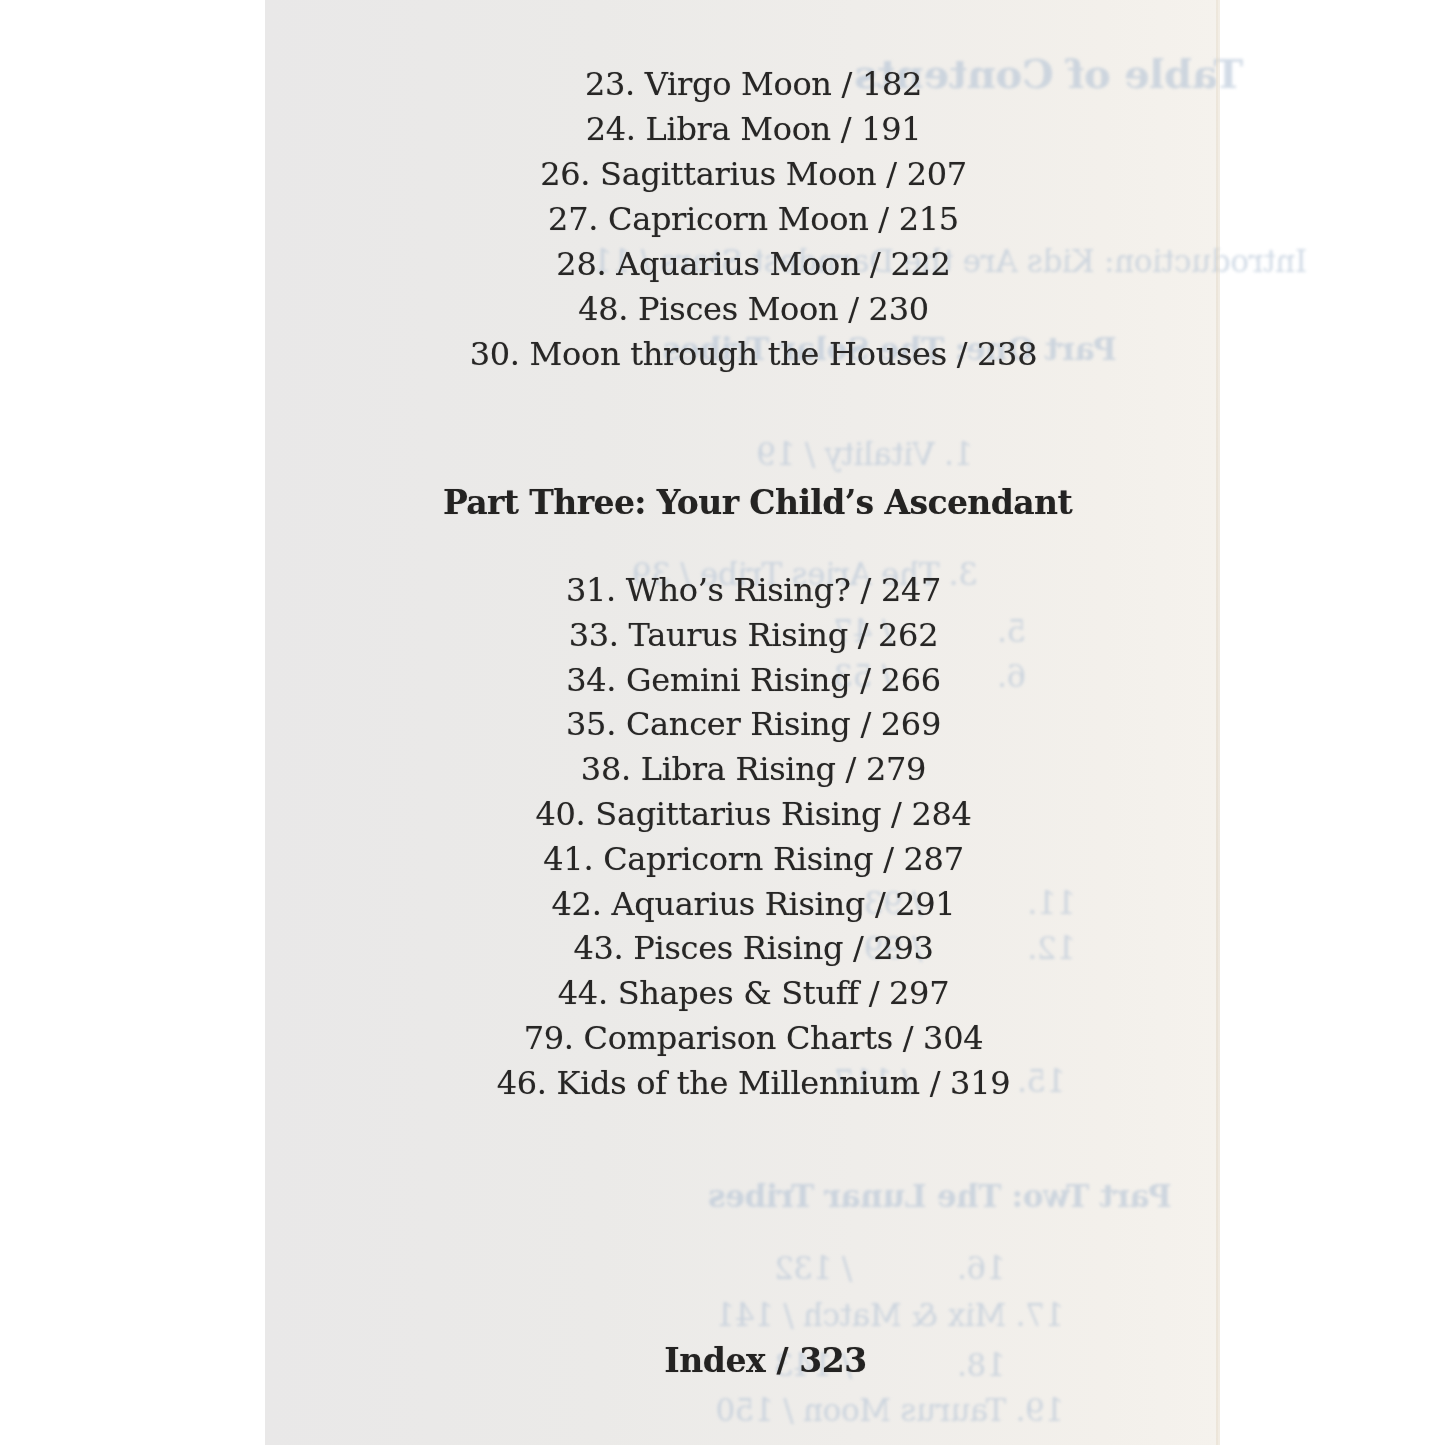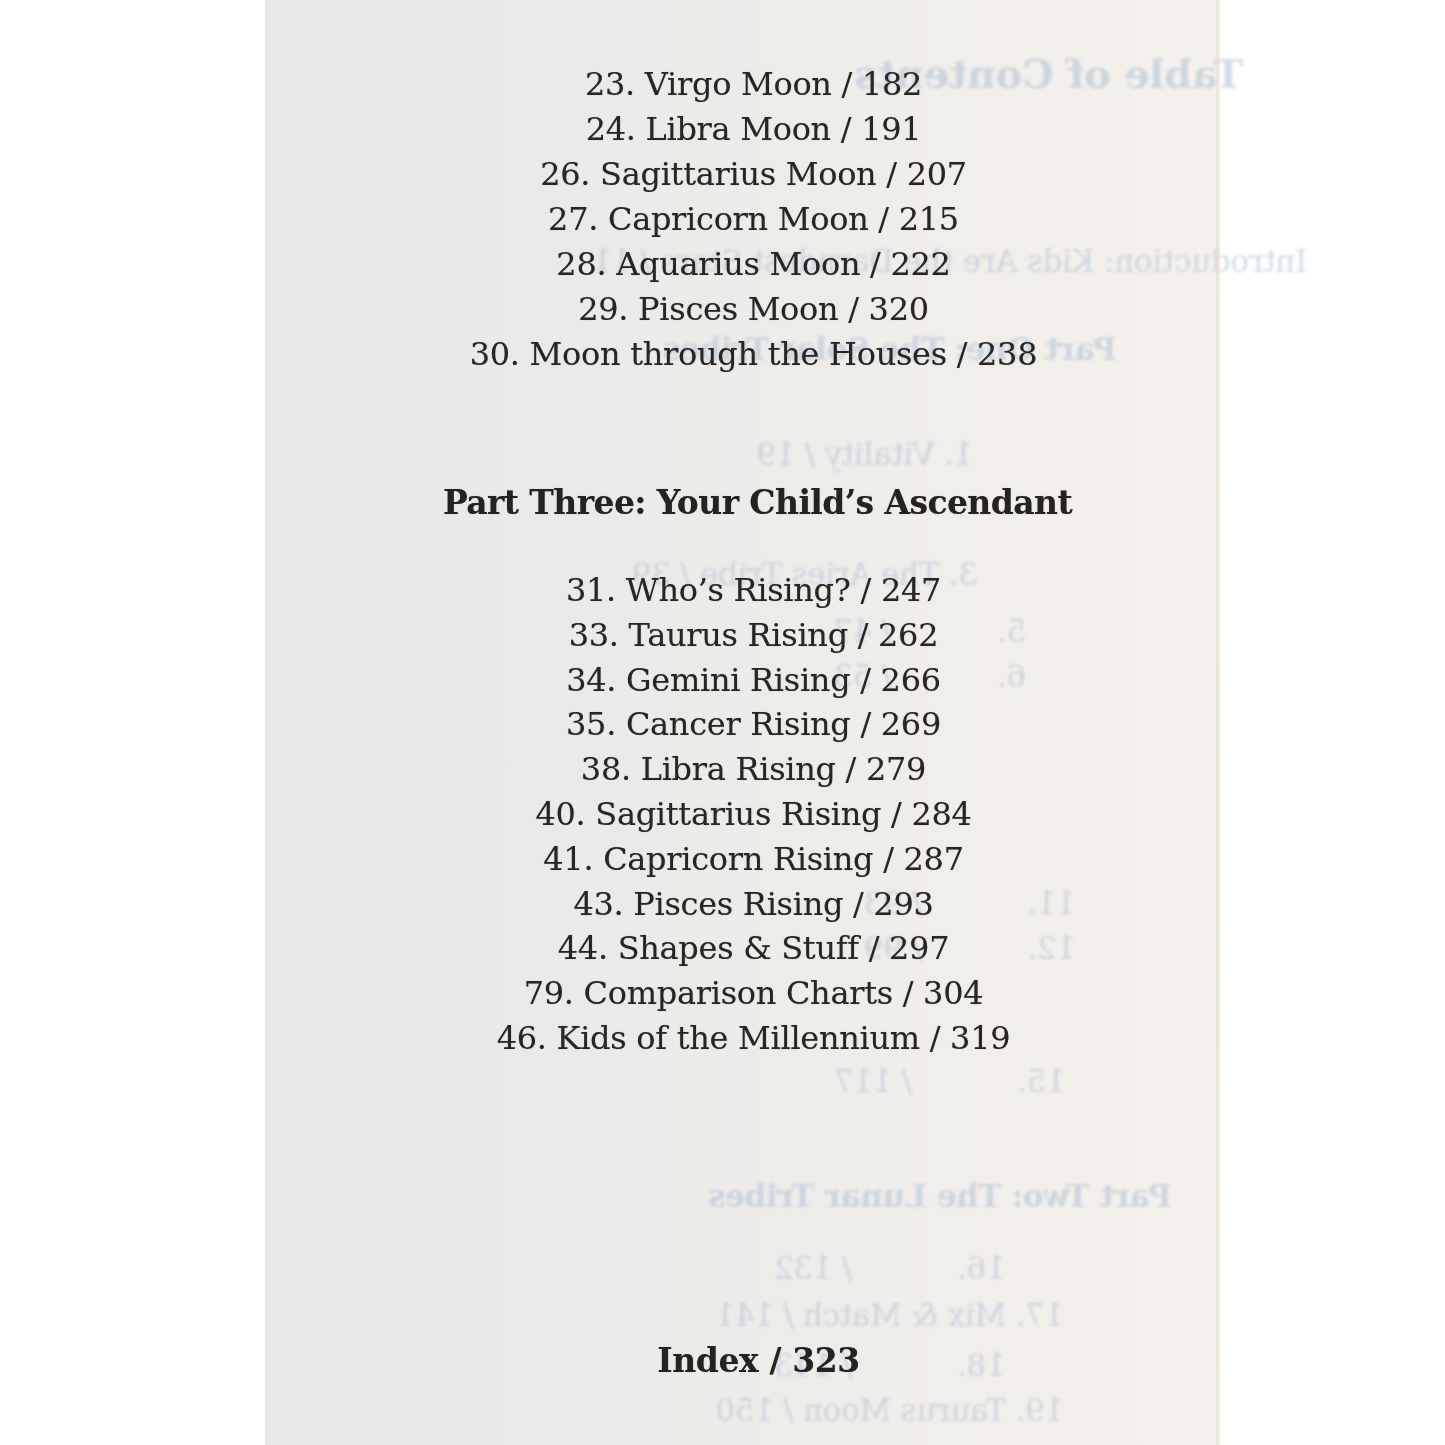--- a/index.html
+++ b/index.html
@@ -27,21 +27,21 @@
     text-shadow:0 0 1px rgba(40,40,40,.35);
   }
   .s2 .toc-line{height:44.8px;line-height:44.8px;}
   .toc-heading{
     position:absolute;left:0;width:100%;box-sizing:border-box;padding-left:32px;margin:0;
     text-align:center;font-size:33px;font-weight:bold;letter-spacing:-0.6px;
     line-height:46px;color:#242322;white-space:nowrap;
     text-shadow:0 0 1px rgba(40,40,40,.35);
   }
   .toc-footer{
-    position:absolute;left:5px;width:100%;box-sizing:border-box;padding-left:24px;
+    position:absolute;left:12px;width:100%;box-sizing:border-box;padding-left:24px;
     text-align:center;font-size:33px;font-weight:bold;letter-spacing:-0.4px;
     line-height:45px;color:#242322;
     text-shadow:0 0 1px rgba(40,40,40,.35);
   }
   
   .bleed-layer{position:absolute;inset:0;}
   .bleed{
     position:absolute;transform:translateX(-50%) scaleX(-1);
     color:#b2c2d5;opacity:.58;filter:blur(1.5px);
     white-space:pre;letter-spacing:-0.3px;line-height:1.2;
@@ -75,34 +75,35 @@
         <div class="bleed" style="top: 1347px; left: 625px; font-size: 31px;">18.           / 143</div>
         <div class="bleed" style="top: 1392px; left: 625px; font-size: 31px;">19. Taurus Moon / 150</div>
       </div>
 
     <div class="toc-block s1" id="part-two-list">
         <div class="toc-line">23. Virgo Moon / 182</div>
         <div class="toc-line">24. Libra Moon / 191</div>
         <div class="toc-line">26. Sagittarius Moon / 207</div>
         <div class="toc-line">27. Capricorn Moon / 215</div>
         <div class="toc-line">28. Aquarius Moon / 222</div>
-        <div class="toc-line">29. Pisces Moon / 320</div>
+        <div class="toc-line">48. Pisces Moon / 230</div>
         <div class="toc-line">30. Moon through the Houses / 238</div>
       </div>
 
     <h2 class="toc-heading" id="part-three-heading">Part Three: Your Child’s Ascendant</h2>
 
     <div class="toc-block s2" id="part-three-list">
         <div class="toc-line">31. Who’s Rising? / 247</div>
         <div class="toc-line">33. Taurus Rising / 262</div>
         <div class="toc-line">34. Gemini Rising / 266</div>
         <div class="toc-line">35. Cancer Rising / 269</div>
         <div class="toc-line">38. Libra Rising / 279</div>
         <div class="toc-line">40. Sagittarius Rising / 284</div>
         <div class="toc-line">41. Capricorn Rising / 287</div>
+        <div class="toc-line">42. Aquarius Rising / 291</div>
         <div class="toc-line">43. Pisces Rising / 293</div>
         <div class="toc-line">44. Shapes &amp; Stuff / 297</div>
         <div class="toc-line">79. Comparison Charts / 304</div>
         <div class="toc-line">46. Kids of the Millennium / 319</div>
       </div>
 
     <div class="toc-footer" id="index-entry">Index / 323</div>
 
     <div class="page-edge"></div>
   </div>

